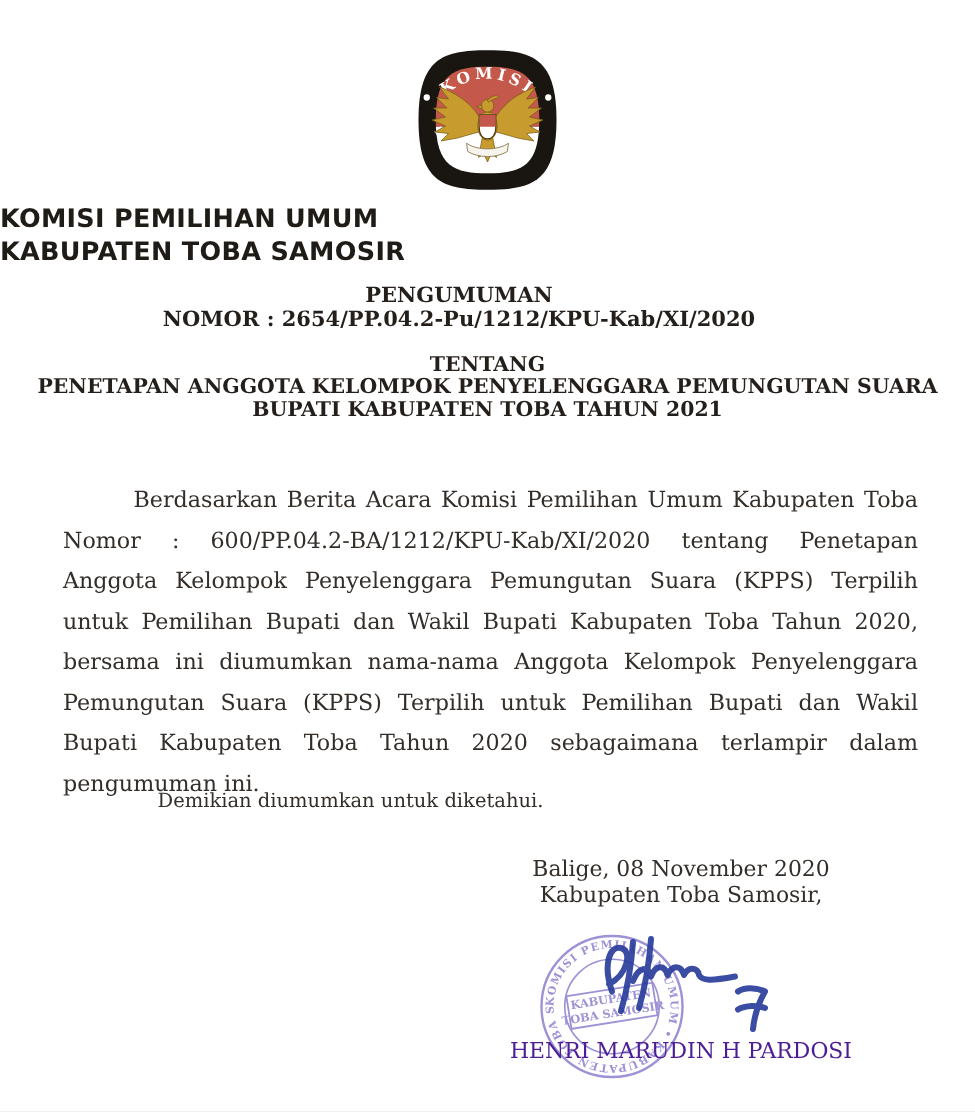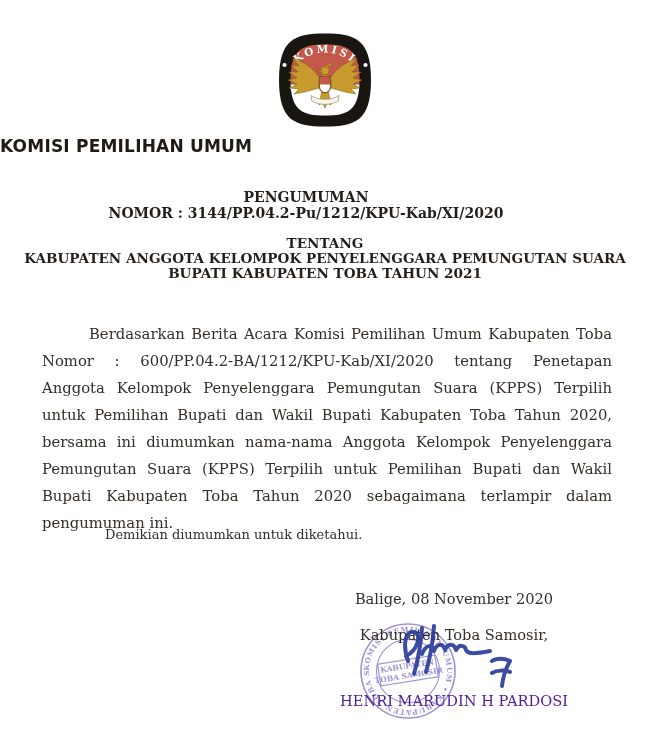--- a/index.html
+++ b/index.html
@@ -17,21 +17,21 @@
        font-weight:bold;font-size:14px;line-height:16px;color:#241f1b;}
   .subject{left:0;top:236px;width:650px;text-align:center;
        font-weight:bold;font-size:13.6px;line-height:15.2px;color:#241f1b;}
   .subject div{white-space:nowrap;}
   .body1{left:42px;top:320px;width:570px;margin:0;
        font-size:14.8px;line-height:27px;text-align:justify;text-indent:47px;}
   .body2{left:42px;top:505px;width:570px;margin:16px;
        font-size:13px;line-height:27px;text-indent:47px;}
   .sig{left:340px;top:572px;width:228px;text-align:center;
        font-size:14.6px;line-height:16.5px;}
-  .sig div{white-space:nowrap;margin-top:19px;}
+  .sig div{white-space:nowrap;}
   .sig-name{left:340px;top:692px;width:228px;text-align:center;
        font-size:14.6px;white-space:nowrap;color:#4c1d95;}
   .stamp{left:348px;top:620px;opacity:.78;mix-blend-mode:multiply;}
   .autograph{left:392px;top:616px;opacity:.92;}
 </style>
 </head>
 <body>
 
 <div class="page">
 
@@ -73,30 +73,31 @@
       <path d="M44.5 44.5 H55.5 V53.5 C55.5 58 53 60.5 50 60.5 C47 60.5 44.5 58 44.5 53.5 Z" fill="#ffffff" stroke="#4a3a10" stroke-width="0.8"></path>
       <g clip-path="url(#shieldClip)">
         <rect x="44.5" y="44.5" width="11" height="8" stroke="none" fill="#c4584a"></rect>
       </g>
       <path d="M36 63.5 C43 68.5 57 68.5 64 63.5 L63.2 69 C56 73.5 44 73.5 36.8 69 Z" fill="#f7f4ee" stroke="#8a7a55" stroke-width="0.6"></path>
     </g>
   </svg>
 
   <div class="abs org">
     <div>KOMISI PEMILIHAN UMUM</div>
+    <div>KABUPATEN TOBA SAMOSIR</div>
   </div>
 
   <div class="abs announce">
     <div>PENGUMUMAN</div>
-    <div>NOMOR : 3144/PP.04.2-Pu/1212/KPU-Kab/XI/2020</div>
+    <div>NOMOR : 2654/PP.04.2-Pu/1212/KPU-Kab/XI/2020</div>
   </div>
 
   <div class="abs subject">
     <div>TENTANG</div>
-    <div>KABUPATEN ANGGOTA KELOMPOK PENYELENGGARA PEMUNGUTAN SUARA</div>
+    <div>PENETAPAN ANGGOTA KELOMPOK PENYELENGGARA PEMUNGUTAN SUARA</div>
     <div>BUPATI KABUPATEN TOBA TAHUN 2021</div>
   </div>
 
   <p class="abs body1">Berdasarkan Berita Acara Komisi Pemilihan Umum Kabupaten Toba Nomor : 600/PP.04.2-BA/1212/KPU-Kab/XI/2020 tentang Penetapan Anggota Kelompok Penyelenggara Pemungutan Suara (KPPS) Terpilih untuk Pemilihan Bupati dan Wakil Bupati Kabupaten Toba Tahun 2020, bersama ini diumumkan nama-nama Anggota Kelompok Penyelenggara Pemungutan Suara (KPPS) Terpilih untuk Pemilihan Bupati dan Wakil Bupati Kabupaten Toba Tahun 2020 sebagaimana terlampir dalam pengumuman ini.</p>
   <p class="abs body2">Demikian diumumkan untuk diketahui.</p>
 
   <div class="abs sig">
     <div>Balige, 08 November 2020</div>
     <div>Kabupaten Toba Samosir,</div>
   </div>

